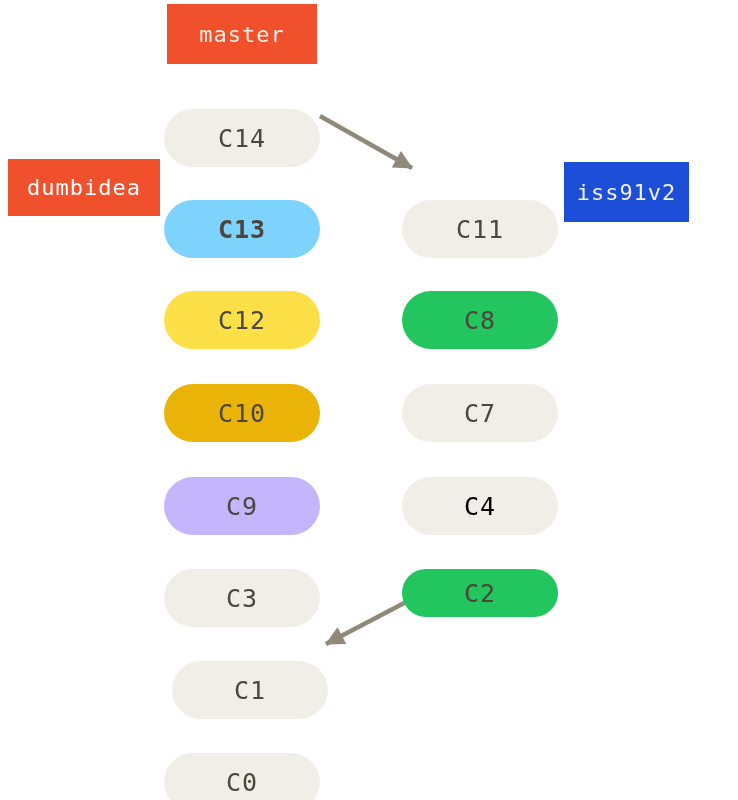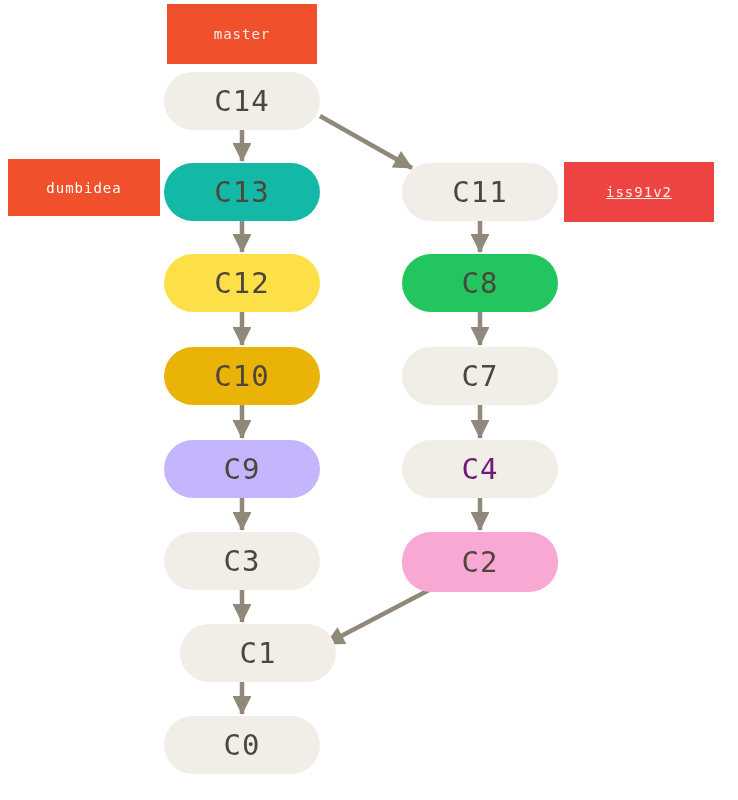--- a/index.html
+++ b/index.html
@@ -16,30 +16,31 @@
     left: 0; top: 0;
     width: 738px; height: 800px;
     pointer-events: none;
   }
   .commit-node {
     position: absolute;
     display: flex;
     align-items: center;
     justify-content: center;
     border-radius: 29px;
-    font-size: 29px;
+    font-size: 25px;
     letter-spacing: 1px;
     box-sizing: border-box;
+    margin-top: 37px;
   }
   .branch-label {
     position: absolute;
     display: flex;
     align-items: center;
     justify-content: center;
-    font-size: 14px;
+    font-size: 22px;
     letter-spacing: 1px;
     box-sizing: border-box;
   }
 </style>
 </head>
 <body>
 
 <div class="canvas">
   <svg class="edges-layer" width="738" height="800" viewBox="0 0 738 800" xmlns="http://www.w3.org/2000/svg">
       <defs>
@@ -56,29 +57,29 @@
       <line x1="242" y1="590" x2="242" y2="622" stroke="#908878" stroke-width="4.5" marker-end="url(#arrowhead)"></line>
       <line x1="242" y1="682" x2="242" y2="714" stroke="#908878" stroke-width="4.5" marker-end="url(#arrowhead)"></line>
       <line x1="480" y1="221" x2="480" y2="252" stroke="#908878" stroke-width="4.5" marker-end="url(#arrowhead)"></line>
       <line x1="480" y1="312" x2="480" y2="345" stroke="#908878" stroke-width="4.5" marker-end="url(#arrowhead)"></line>
       <line x1="480" y1="405" x2="480" y2="438" stroke="#908878" stroke-width="4.5" marker-end="url(#arrowhead)"></line>
       <line x1="480" y1="498" x2="480" y2="530" stroke="#908878" stroke-width="4.5" marker-end="url(#arrowhead)"></line>
       <line x1="429" y1="590" x2="326" y2="644" stroke="#908878" stroke-width="4.5" marker-end="url(#arrowhead)"></line>
     </svg>
   <div id="nodes-layer">
       <div class="commit-node" style="left: 164px; top: 72px; width: 156px; height: 58px; background: rgb(240, 238, 230); color: rgb(76, 70, 60);">C14</div>
-      <div class="commit-node" style="left: 164px; top: 163px; width: 156px; height: 58px; background: #14b8a6; color: rgb(76, 70, 60);">C13</div>
+      <div class="commit-node" style="left: 164px; top: 163px; width: 156px; height: 58px; background: #7dd3fc; color: rgb(76, 70, 60); font-weight: bold;">C13</div>
       <div class="commit-node" style="left: 164px; top: 254px; width: 156px; height: 58px; background: #fde047; color: rgb(76, 70, 60);">C12</div>
       <div class="commit-node" style="left: 164px; top: 347px; width: 156px; height: 58px; background: #eab308; color: rgb(76, 70, 60);">C10</div>
       <div class="commit-node" style="left: 164px; top: 440px; width: 156px; height: 58px; background: #c4b5fd; color: rgb(76, 70, 60);">C9</div>
       <div class="commit-node" style="left: 164px; top: 532px; width: 156px; height: 58px; background: rgb(240, 238, 230); color: rgb(76, 70, 60);">C3</div>
-      <div class="commit-node" style="left: 180px; top: 624px; width: 156px; height: 58px; background: rgb(240, 238, 230); color: rgb(76, 70, 60);">C1</div>
+      <div class="commit-node" style="left: 172px; top: 624px; width: 156px; height: 58px; background: rgb(240, 238, 230); color: rgb(76, 70, 60);">C1</div>
       <div class="commit-node" style="left: 164px; top: 716px; width: 156px; height: 58px; background: rgb(240, 238, 230); color: rgb(76, 70, 60);">C0</div>
       <div class="commit-node" style="left: 402px; top: 163px; width: 156px; height: 58px; background: rgb(240, 238, 230); color: rgb(76, 70, 60);">C11</div>
       <div class="commit-node" style="left: 402px; top: 254px; width: 156px; height: 58px; background: #22c55e; color: rgb(76, 70, 60);">C8</div>
       <div class="commit-node" style="left: 402px; top: 347px; width: 156px; height: 58px; background: rgb(240, 238, 230); color: rgb(76, 70, 60);">C7</div>
-      <div class="commit-node" style="left: 402px; top: 440px; width: 156px; height: 58px; background: rgb(240, 238, 230); color: #701a75;">C4</div>
-      <div class="commit-node" style="left: 402px; top: 532px; width: 156px; height: 60px; background: #f9a8d4; color: rgb(76, 70, 60);">C2</div>
+      <div class="commit-node" style="left: 402px; top: 440px; width: 156px; height: 58px; background: rgb(240, 238, 230); color: #000000;">C4</div>
+      <div class="commit-node" style="left: 402px; top: 532px; width: 156px; height: 48px; background: #22c55e; color: rgb(76, 70, 60);">C2</div>
       <div class="branch-label" style="left: 167px; top: 4px; width: 150px; height: 60px; background: rgb(240, 80, 44); color: rgb(244, 240, 231);">master</div>
       <div class="branch-label" style="left: 8px; top: 159px; width: 152px; height: 57px; background: rgb(240, 80, 44); color: #ffffff;">dumbidea</div>
-      <div class="branch-label" style="left: 564px; top: 162px; width: 150px; height: 60px; background: #ef4444; color: rgb(244, 240, 231); text-decoration: underline;">iss91v2</div>
+      <div class="branch-label" style="left: 564px; top: 162px; width: 125px; height: 60px; background: #1d4ed8; color: rgb(244, 240, 231);">iss91v2</div>
     </div>
 </div>
 
 </body></html>

